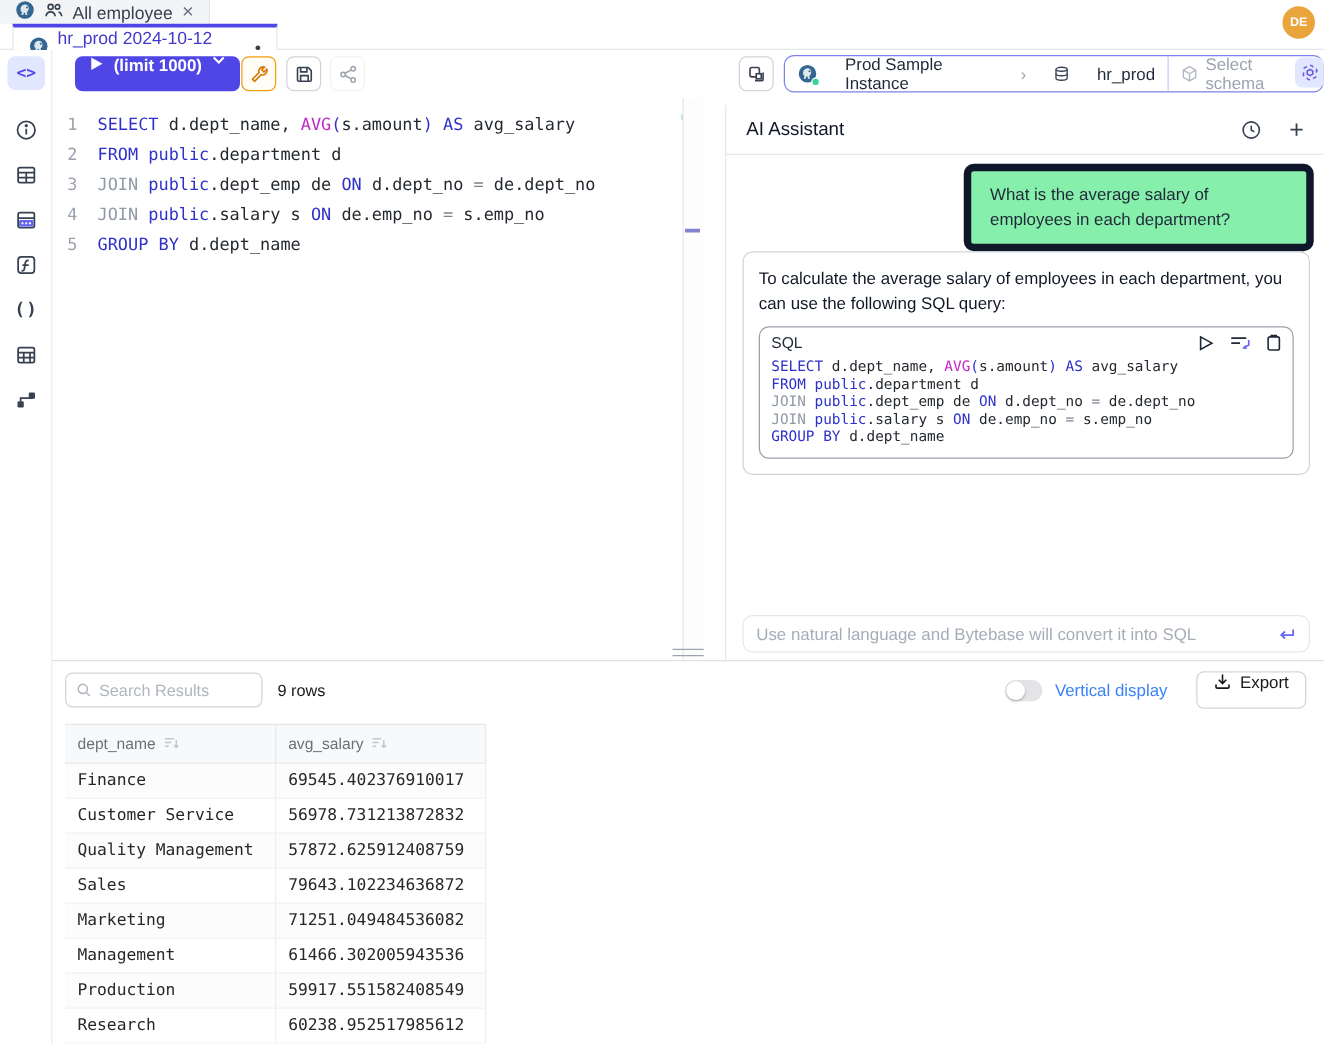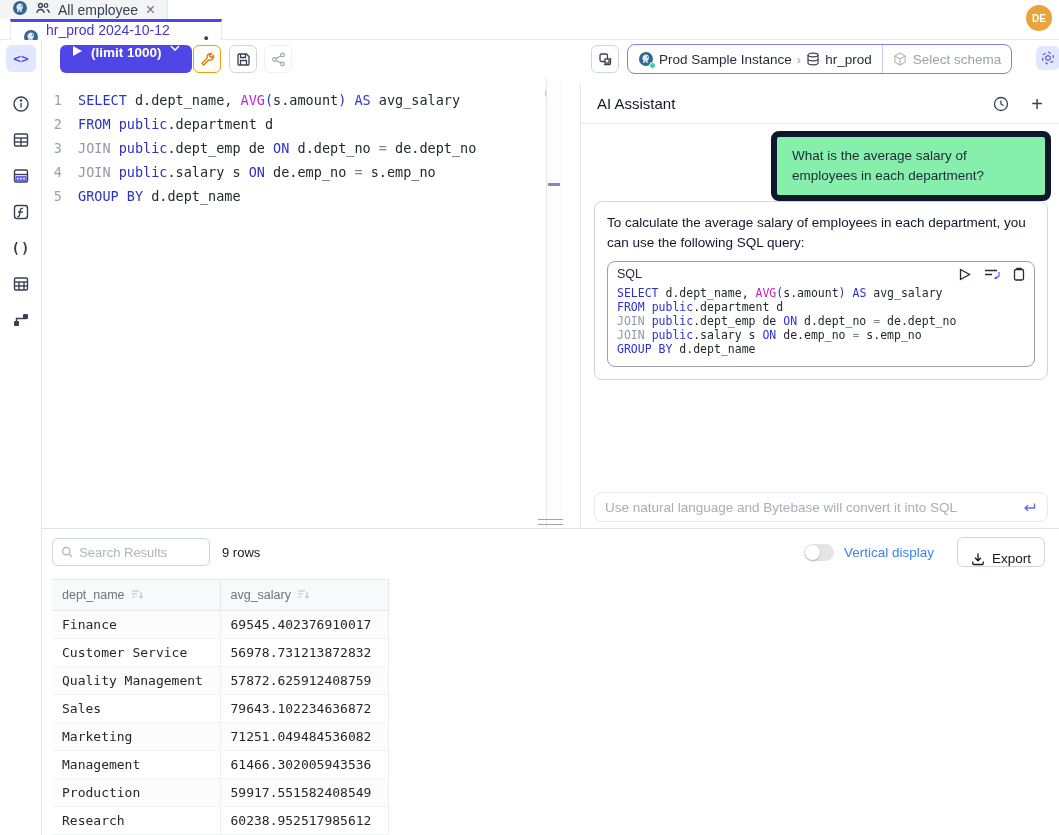--- a/index.html
+++ b/index.html
@@ -27,21 +27,21 @@
 
   
   .toolbar { position:absolute; left:42px; top:40px; width:1017px; height:38px; background:#fff; }
   .run-btn { position:absolute; left:18px; top:5px; height:28px; background:#4f46e5; color:#fff; border:none; border-radius:6px; display:flex; align-items:flex-start; gap:8px; padding:0 12px; font-size:13.5px; font-weight:bold; cursor:pointer; }
   .tool-btn { position:absolute; top:5px; width:28px; height:28px; border-radius:6px; background:#fff; display:flex; align-items:center; justify-content:center; cursor:pointer; }
   .btn-wrench { left:151px; border:1px solid #f59e0b; background:#fffdf5; }
   .btn-save   { left:187px; border:1px solid #d1d5db; }
   .btn-share  { left:222px; border:1px solid #f0f1f3; }
   .btn-batch  { left:549px; border:1px solid #d1d5db; }
   .conn-pill { position:absolute; left:585px; top:4px; height:30px; border:1px solid #7c82ea; border-radius:8px; background:#fff; display:flex; align-items:stretch; overflow:hidden; }
-  .conn-main { display:flex; align-items:center; gap:5px; padding:0 10px; font-size:13.5px; color:#1f2937; cursor:pointer;justify-content:center; }
+  .conn-main { display:flex; align-items:center; gap:22px; padding:0 10px; font-size:13.5px; color:#1f2937; cursor:pointer;justify-content:center; }
   .conn-sep  { color:#9ca3af; font-size:13px; }
   .conn-schema { display:flex; align-items:center; gap:6px; padding:0 10px; font-size:13.5px; color:#9ca3af; border-left:1px solid #c7cbf5; cursor:pointer; }
   .pgwrap { position:relative; width:16px; height:16px; }
   .pgdot { position:absolute; right:-2px; bottom:-2px; width:7px; height:7px; border-radius:50%; background:#34d399; border:1px solid #fff; }
   .ai-btn { position:absolute; left:994px; top:6px; width:24px; height:24px; border-radius:6px; background:#e0e7ff; border:none; display:flex; align-items:center; justify-content:center; cursor:pointer; }
 
   
   .editor { position:absolute; left:42px; top:78px; width:521px; height:450px; background:#fff; overflow:hidden; }
   .code-area { position:absolute; left:0; top:10px; }
   .cl { display:flex; font-family:"DejaVu Sans Mono", monospace; font-size:13.5px; line-height:24px; white-space:pre; }
@@ -82,21 +82,21 @@
   .results { position:absolute; left:42px; top:528px; width:1017px; height:307px; border-top:1px solid #dfe2e6; background:#fff; }
   .res-toolbar { position:absolute; left:0; top:0; width:100%; height:46px; display:flex; align-items:center; padding:0 10px 0 10px; }
   .search-box { width:158px; height:28px; border:1px solid #d1d5db; border-radius:6px; display:flex; align-items:center; padding:0 8px; gap:6px; color:#9ca3af; }
   .search-box input { border:none; outline:none; width:100%; font-size:13px; color:#374151; background:transparent; font-family:"Liberation Sans", sans-serif; }
   .search-box input::placeholder { color:#b0b5bd; }
   .rowcount { margin-left:12px; font-size:13px; color:#18181b; }
   .res-right { margin-left:auto; display:flex; align-items:center; gap:10px; padding-right:4px; }
   .toggle { width:30px; height:17px; border-radius:9px; background:#e4e4e7; position:relative; cursor:pointer; flex:none; }
   .toggle .knob { position:absolute; left:1px; top:1px; width:15px; height:15px; border-radius:50%; background:#fff; box-shadow:0 1px 2px rgba(0,0,0,.25); }
   .toggle-label { font-size:13.5px; color:#3b82f6; margin-right:13px;text-align:right; }
-  .export-btn { height:30px; border:1px solid #d1d5db; border-radius:6px; background:#fff; display:flex; align-items:flex-end; gap:7px; padding:0 13px; font-size:13.5px; color:#18181b; cursor:pointer; }
+  .export-btn { height:30px; border:1px solid #d1d5db; border-radius:6px; background:#fff; display:flex; align-items:flex-start; gap:7px; padding:0 13px; font-size:13.5px; color:#18181b; cursor:pointer; }
 
   .res-table { position:absolute; left:10px; top:50px; border-top:1px solid #e5e7eb; }
   .res-table table { border-collapse:collapse; }
   .res-table th { width:168px; height:30px; background:#f8f9fb; font-weight:normal; font-size:12.5px; color:#71717a; text-align:left; padding:0 10px; border-right:1px solid #e5e7eb; border-bottom:1px solid #e5e7eb; cursor:pointer; }
   .res-table th .th-in { display:flex; align-items:center; gap:6px; }
   .res-table td { width:168px; height:28px; font-family:"DejaVu Sans Mono", monospace; font-size:13px; color:#27272a; padding:0 10px; border-right:1px solid #eceef1; border-bottom:1px solid #f1f2f4; white-space:nowrap; }
   .res-table tr:nth-child(odd) td { background:#fcfcfd; }
   .sort-ic { color:#c3c7cd; display:flex; }
 </style>
 </head>

